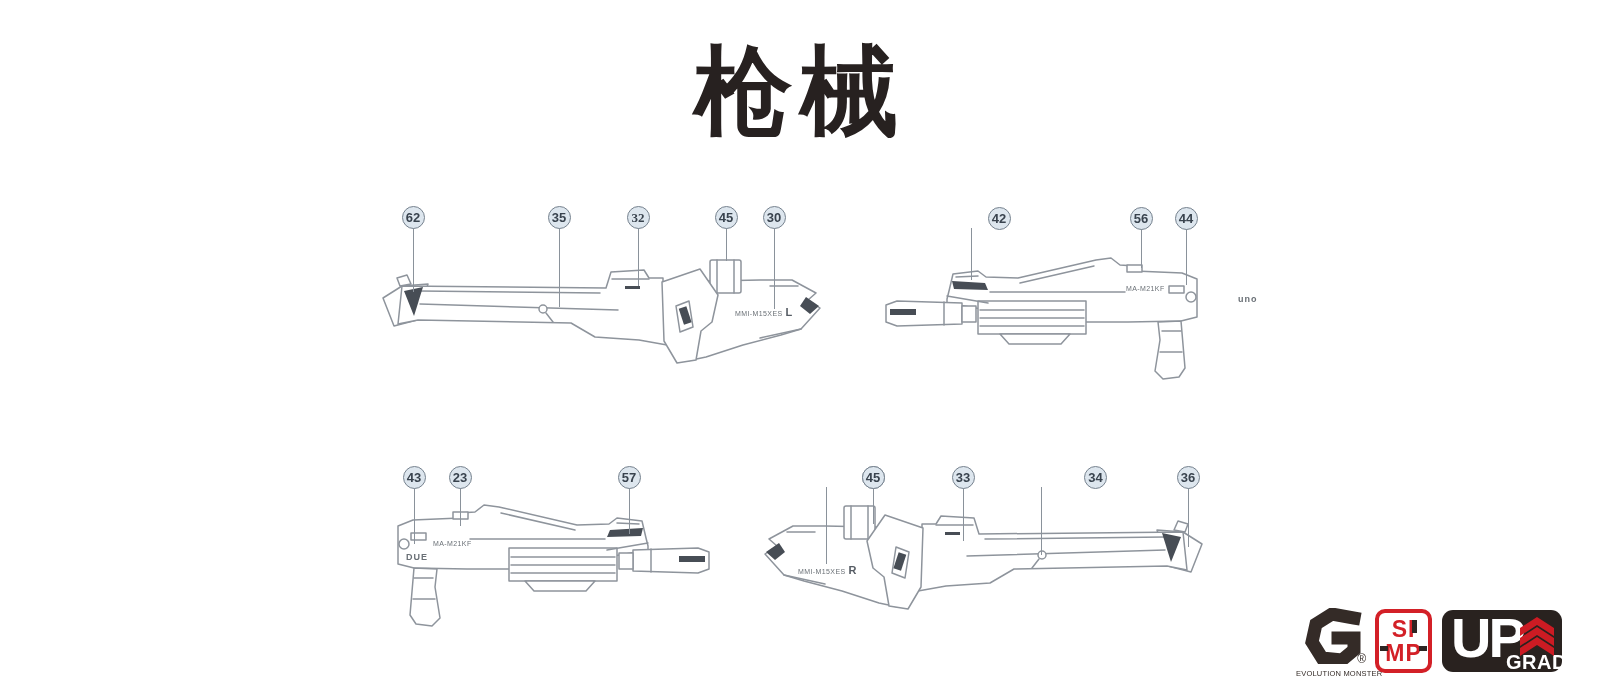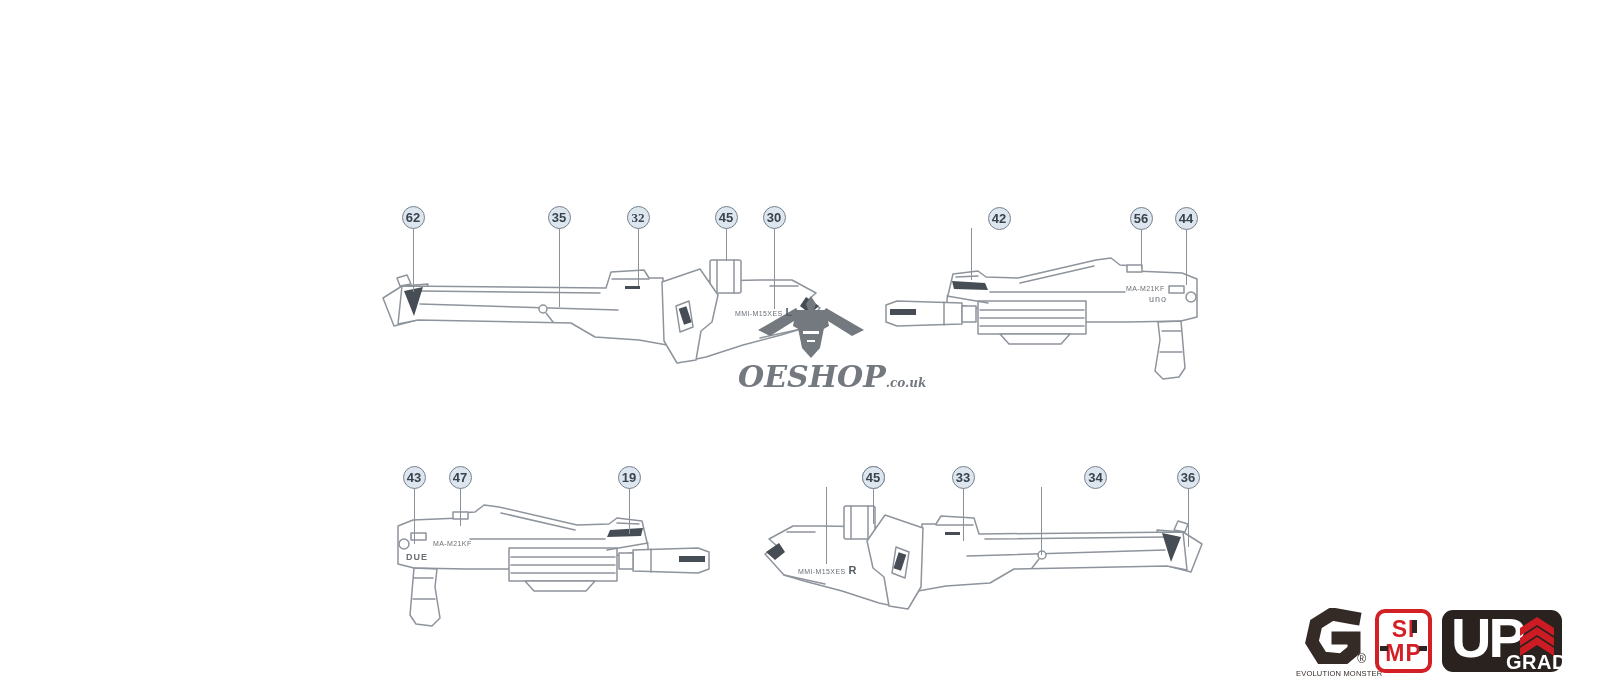--- a/index.html
+++ b/index.html
@@ -13,21 +13,21 @@
   .art{position:absolute;left:0;top:0;}
   
   .callout{position:absolute;width:23px;height:23px;border-radius:50%;background:#dde6ee;
            border:1.5px solid #76828e;color:#39434e;font-size:13px;font-weight:bold;
            display:flex;align-items:center;justify-content:center;box-sizing:border-box;z-index:5;}
   .leader{position:absolute;width:1.3px;background:#8a929b;z-index:4;}
   
   .part-label{position:absolute;color:#6a7076;font-size:7px;letter-spacing:.4px;
               white-space:nowrap;z-index:6;}
   .side-letter{font-size:11px;font-weight:bold;color:#565c64;margin-left:3px;}
-  .sub-uno{position:absolute;left:1149px;top:294px;font-size:9px;font-weight:normal;color:#6a7076;
+  .sub-uno{position:absolute;left:1238px;top:294px;font-size:9px;font-weight:bold;color:#6a7076;
            letter-spacing:1px;z-index:6;}
   .sub-due{position:absolute;left:406px;top:552px;font-size:9px;font-weight:bold;color:#6a7076;
            letter-spacing:1px;z-index:6;}
   .lbl-w1{left:735px;top:306px;}
   .lbl-w2{left:1126px;top:285px;}
   .lbl-w3{left:433px;top:540px;}
   .lbl-w4{left:798px;top:564px;}
   
   .watermark{position:absolute;left:738px;top:296px;width:145px;text-align:center;z-index:3;}
   .wm-text{font-family:"DejaVu Serif",serif;font-style:italic;font-weight:bold;font-size:30px;
@@ -50,20 +50,21 @@
   .up-big{position:absolute;left:9px;top:-3px;font-size:56px;font-weight:900;line-height:62px;
           letter-spacing:-3px;}
   .up-small{position:absolute;left:64px;top:41px;font-size:20px;font-weight:bold;letter-spacing:.5px;}
   .up-chevrons{position:absolute;right:8px;top:6px;}
 </style>
 </head>
 <body>
 
 <div class="stage">
 
+  <div class="title">枪械</div>
 
   <svg class="art" width="1600" height="698" viewBox="0 0 1600 698">
     <defs>
 
       <g id="xiphias" stroke="#8e949c" fill="#ffffff" stroke-width="1.5" stroke-linejoin="round" stroke-linecap="round">
         <path d="M383,298 L402,286 L428,284 L417,320 L394,326 Z"></path>
         <path d="M402,286 L606,288 L611,272 L644,270 L649,278 L663,278 L663,282 L760,280 L792,280
                  L816,293 L808,300 L820,308 L801,329 L781,335 L743,345 L706,357 L687,361 L667,345
                  L639,340 L595,337 L571,323 L418,320 L398,324 Z"></path>
         <path d="M400,286 L397,278 L407,275 L411,284 Z"></path>
@@ -130,23 +131,23 @@
       <div class="callout" style="left: 762.5px; top: 205.5px;">30</div>
       <div class="leader" style="left: 970.5px; top: 228px; height: 52px;"></div>
       <div class="callout" style="left: 959.5px; top: 206.5px; margin-left: 28px;">42</div>
       <div class="leader" style="left: 1140.5px; top: 228px; height: 40px;"></div>
       <div class="callout" style="left: 1129.5px; top: 206.5px; text-align: center;">56</div>
       <div class="leader" style="left: 1185.5px; top: 228px; height: 57px;"></div>
       <div class="callout" style="left: 1174.5px; top: 206.5px;">44</div>
       <div class="leader" style="left: 413.5px; top: 487px; height: 57px;"></div>
       <div class="callout" style="left: 402.5px; top: 465.5px;">43</div>
       <div class="leader" style="left: 459.5px; top: 487px; height: 39px;"></div>
-      <div class="callout" style="left: 448.5px; top: 465.5px;">47</div>
+      <div class="callout" style="left: 448.5px; top: 465.5px;">23</div>
       <div class="leader" style="left: 628.5px; top: 487px; height: 47px;"></div>
-      <div class="callout" style="left: 617.5px; top: 465.5px;">19</div>
+      <div class="callout" style="left: 617.5px; top: 465.5px;">57</div>
       <div class="leader" style="left: 825.5px; top: 487px; height: 77px;"></div>
       <div class="callout" style="left: 814.5px; top: 465.5px; margin-left: 47px;">31</div>
       <div class="leader" style="left: 872.5px; top: 487px; height: 37px;"></div>
       <div class="callout" style="left: 861.5px; top: 465.5px;">45</div>
       <div class="leader" style="left: 962.5px; top: 487px; height: 54px;"></div>
       <div class="callout" style="left: 951.5px; top: 465.5px;">33</div>
       <div class="leader" style="left: 1040.5px; top: 487px; height: 68px;"></div>
       <div class="callout" style="left: 1084px; top: 465.5px;">34</div>
       <div class="leader" style="left: 1187.5px; top: 487px; height: 60px;"></div>
       <div class="callout" style="left: 1176.5px; top: 465.5px;">36</div>
@@ -160,34 +161,20 @@
   </div>
   <div class="sub-uno">uno</div>
   <div class="part-label lbl-w3">
     <span>MA-M21KF</span>
   </div>
   <div class="sub-due">DUE</div>
   <div class="part-label lbl-w4">
     <span>MMI-M15XES</span><span class="side-letter">R</span>
   </div>
 
-  <div class="watermark">
-    <svg width="112" height="62" viewBox="0 0 110 62">
-      <g fill="#74797f">
-        <path d="M2,34 L40,12 L46,20 L14,40 Z"></path>
-        <path d="M108,34 L70,12 L64,20 L96,40 Z"></path>
-        <path d="M50,8 L55,0 L60,8 L55,22 Z"></path>
-        <path d="M40,14 L70,14 L73,30 L55,40 L37,30 Z"></path>
-        <path d="M42,32 L68,32 L64,52 L55,62 L46,52 Z"></path>
-      </g>
-      <rect x="47" y="35" width="16" height="3" fill="#ffffff"></rect>
-      <rect x="51" y="44" width="8" height="2" fill="#ffffff"></rect>
-    </svg>
-    <div class="wm-text"><span>OESHOP</span><span class="wm-suffix">.co.uk</span></div>
-  </div>
 
   <div class="em-logo">
     <svg width="58" height="56" viewBox="0 0 56 56">
       <path d="M48,10 L26,6 L10,16 L6,34 L16,50 L36,52 L48,42 L48,30 L32,30" fill="none" stroke="#342b27" stroke-width="13" stroke-linecap="square" stroke-linejoin="miter"></path>
     </svg>
     <span class="em-reg">®</span>
     <div class="em-caption">EVOLUTION MONSTER</div>
   </div>
 
   <div class="simp">

